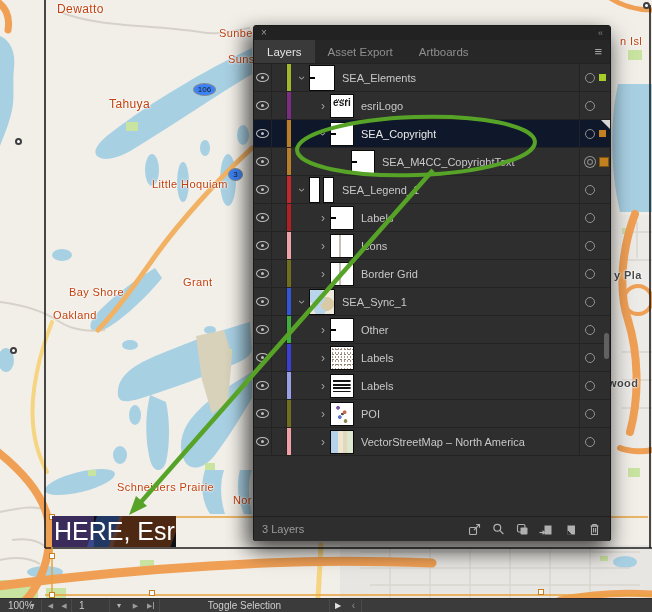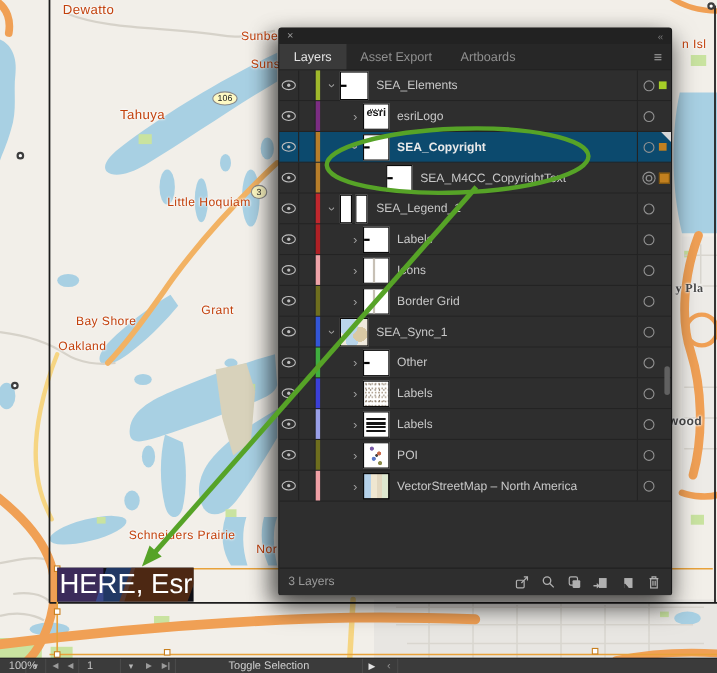--- a/index.html
+++ b/index.html
@@ -5,21 +5,21 @@
   html,body{margin:0;padding:0;background:#888;}
   *{box-sizing:border-box;}
   .screen{position:relative;width:652px;height:612px;overflow:hidden;background:#f2efe9;
     font-family:"Liberation Sans",sans-serif;}
   
   .map-svg{position:absolute;left:0;top:0;z-index:1;}
   .map-label{position:absolute;z-index:2;font-size:11px;color:#c2410c;white-space:nowrap;
     letter-spacing:.4px;text-shadow:0 0 2px #fff,0 0 2px #fff,0 0 3px #fff;}
   .map-label.lg{font-size:12px;}
   .map-label.bold{font-weight:bold;color:#4a4a4a;}
-  .shield{position:absolute;z-index:2;height:13px;background:#fef9c3;border:1px solid #8a8a8a;
+  .shield{position:absolute;z-index:2;height:13px;background:#3b82f6;border:1px solid #8a8a8a;
     border-radius:50%;font-size:8px;color:#222;display:flex;align-items:center;justify-content:center;}
   .citydot{position:absolute;z-index:2;width:7px;height:7px;border:2px solid #3d3d3d;background:#fff;border-radius:50%;}
   
   .here-block{position:absolute;left:52px;top:516px;width:124px;height:31px;z-index:3;
     background:#0e0e15;overflow:hidden;}
   .here-block .patch{position:absolute;top:0;bottom:0;}
   .here-block .p1{left:0;width:42px;background:rgba(96,68,148,.55);}
   .here-block .p2{left:40px;width:26px;background:rgba(58,108,198,.45);transform:skewX(-18deg);}
   .here-block .p3{left:62px;right:0;background:rgba(112,56,18,.65);transform:skewX(-20deg);}
   .here-text{position:relative;z-index:2;color:#fff;font-size:25px;line-height:30px;padding-left:2px;
@@ -33,21 +33,21 @@
   .ptitle .x{font-size:10px;color:#9a9a9a;line-height:1;cursor:default;}
   .ptitle .coll{font-size:9px;color:#7c7c7c;line-height:1;}
   .tabbar{height:24px;background:#272727;display:flex;align-items:stretch;position:relative;
     border-bottom:1px solid #222;}
   .tab{padding:0 13px;display:flex;align-items:center;font-size:11.5px;color:#8f8f8f;}
   .tab.active{background:#3a3a3a;color:#e4e4e4;}
   .pmenu{position:absolute;right:8px;top:0;bottom:0;display:flex;align-items:center;
     color:#a5a5a5;font-size:13px;}
   .rows{background:#2e2e2e;}
   .row{display:flex;height:28px;border-bottom:1px solid #232323;position:relative;background:#2e2e2e;}
-  .row.selected{background:#0c4a6e;font-weight:bold;}
+  .row.selected{background:#0f172a;}
   .cell{flex:none;display:flex;align-items:center;justify-content:center;}
   .eye-cell{width:18px;border-right:1px solid #232323;}
   .lock-cell{width:15px;border-right:1px solid #232323;}
   .eye{position:relative;width:13px;height:9px;border:1px solid #bdbdbd;border-radius:50%;}
   .eye::after{content:"";position:absolute;left:50%;top:50%;width:3px;height:3px;margin:-1.5px 0 0 -1.5px;
     background:#bdbdbd;border-radius:50%;}
   .cbar{flex:none;width:4px;height:100%;}
   .content{flex:1;min-width:0;display:flex;align-items:center;}
   .chev{flex:none;width:14px;text-align:center;color:#9f9f9f;font-size:12px;line-height:1;}
   .chev.expanded{transform:rotate(90deg);}
@@ -227,21 +227,21 @@
       <div class="map-label" style="left: 219px; top: 27px;">Sunbe</div>
       <div class="map-label" style="left: 228px; top: 53px;">Suns</div>
       <div class="map-label lg" style="left: 77px; top: 97px; margin-left: 32px;">Tahuya</div>
       <div class="map-label" style="left: 152px; top: 178px;">Little Hoquiam</div>
       <div class="map-label" style="left: 183px; top: 276px;">Grant</div>
       <div class="map-label" style="left: 69px; top: 286px;">Bay Shore</div>
       <div class="map-label" style="left: 53px; top: 309px;">Oakland</div>
       <div class="map-label" style="left: 117px; top: 481px;">Schneiders Prairie</div>
       <div class="map-label" style="left: 233px; top: 494px;">Nor</div>
       <div class="map-label" style="left: 620px; top: 35px;">n Isl</div>
-      <div class="map-label bold" style="left: 614px; top: 256px; font-family: Liberation Serif, serif;">y Pla</div>
+      <div class="map-label bold" style="left: 614px; top: 269px;">y Pla</div>
       <div class="map-label bold" style="left: 608px; top: 377px;">wood</div>
       <div class="shield" style="left: 193px; top: 83px; width: 23px;">106</div>
       <div class="shield" style="left: 228px; top: 168px; width: 15px;">3</div>
     </div>
   <div class="citydot" style="left:15px;top:138px"></div>
   <div class="citydot" style="left:10px;top:347px"></div>
   <div class="citydot" style="left:643px;top:2px"></div>
 
   <div class="here-block">
     <span class="patch p1"></span>

